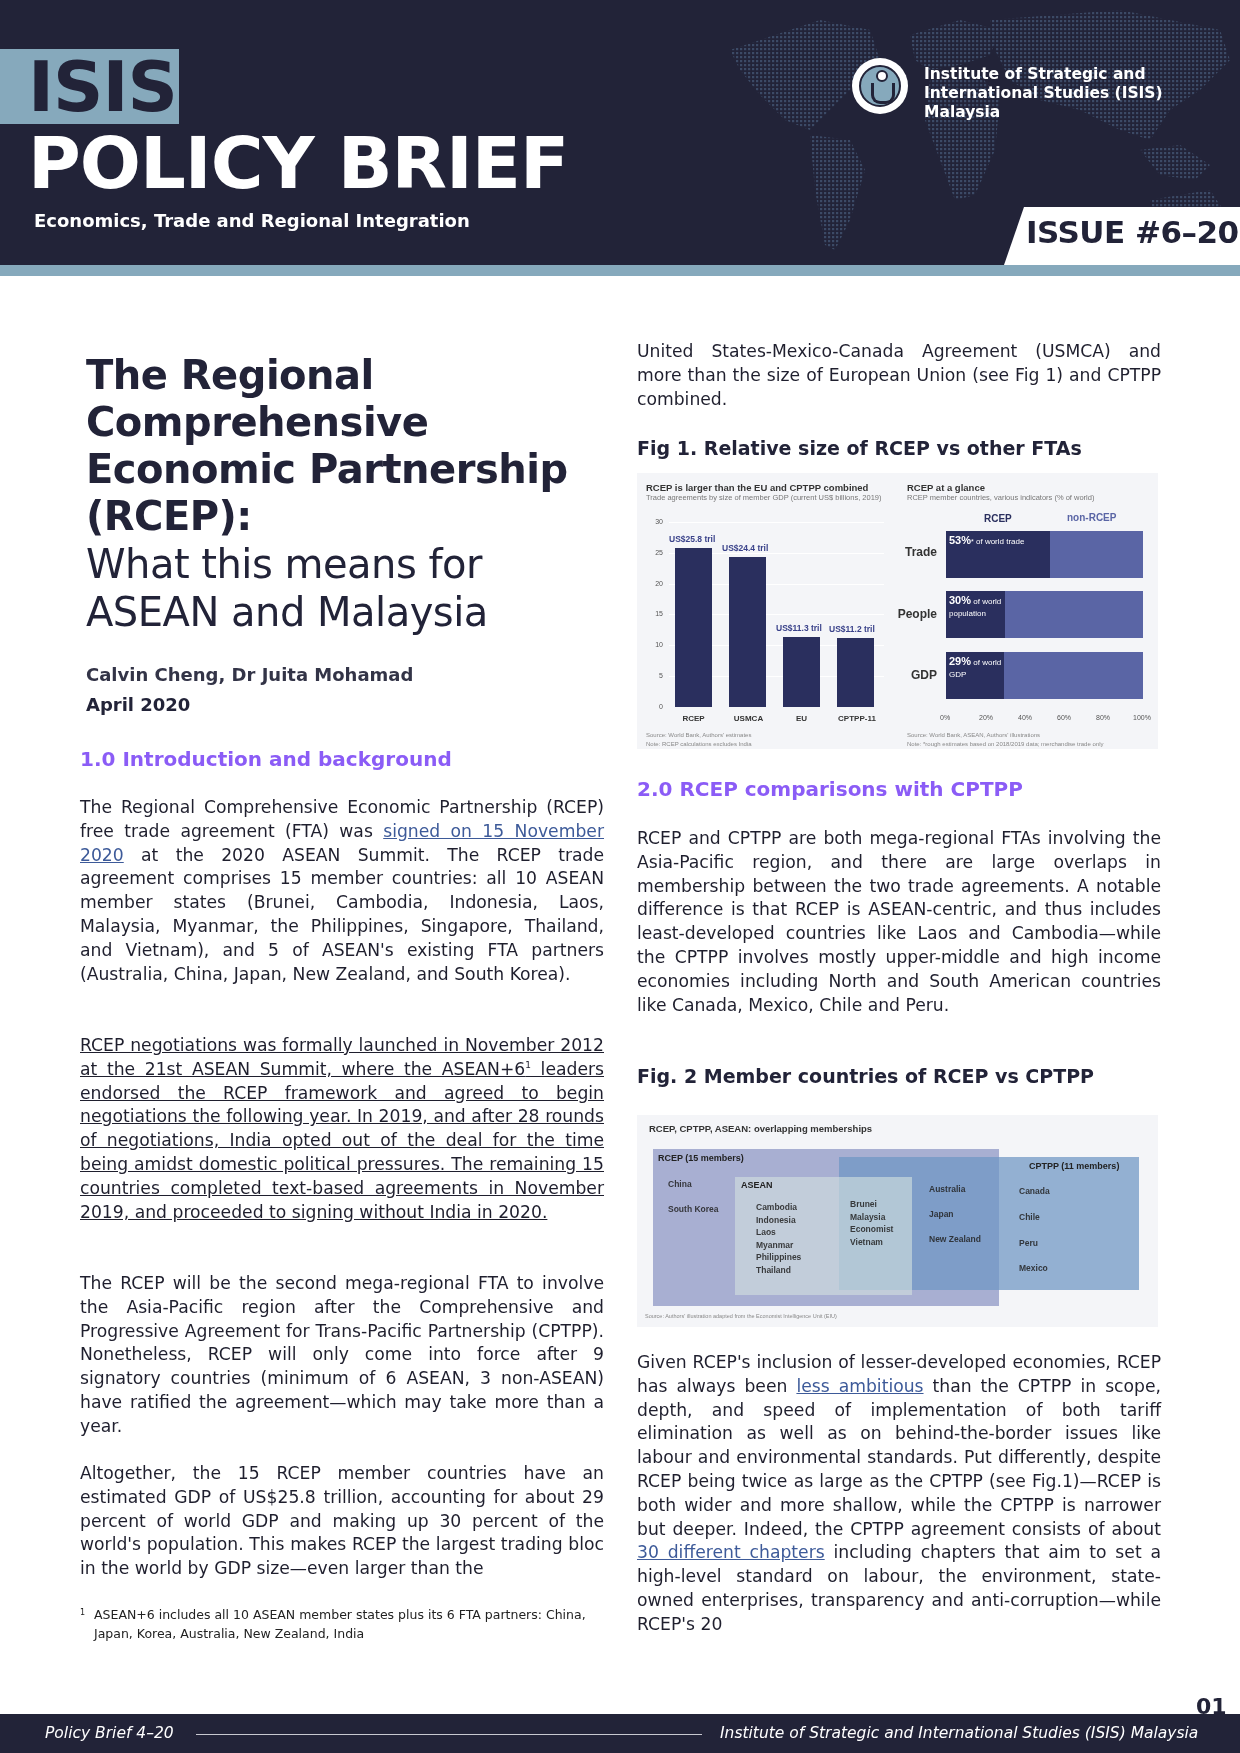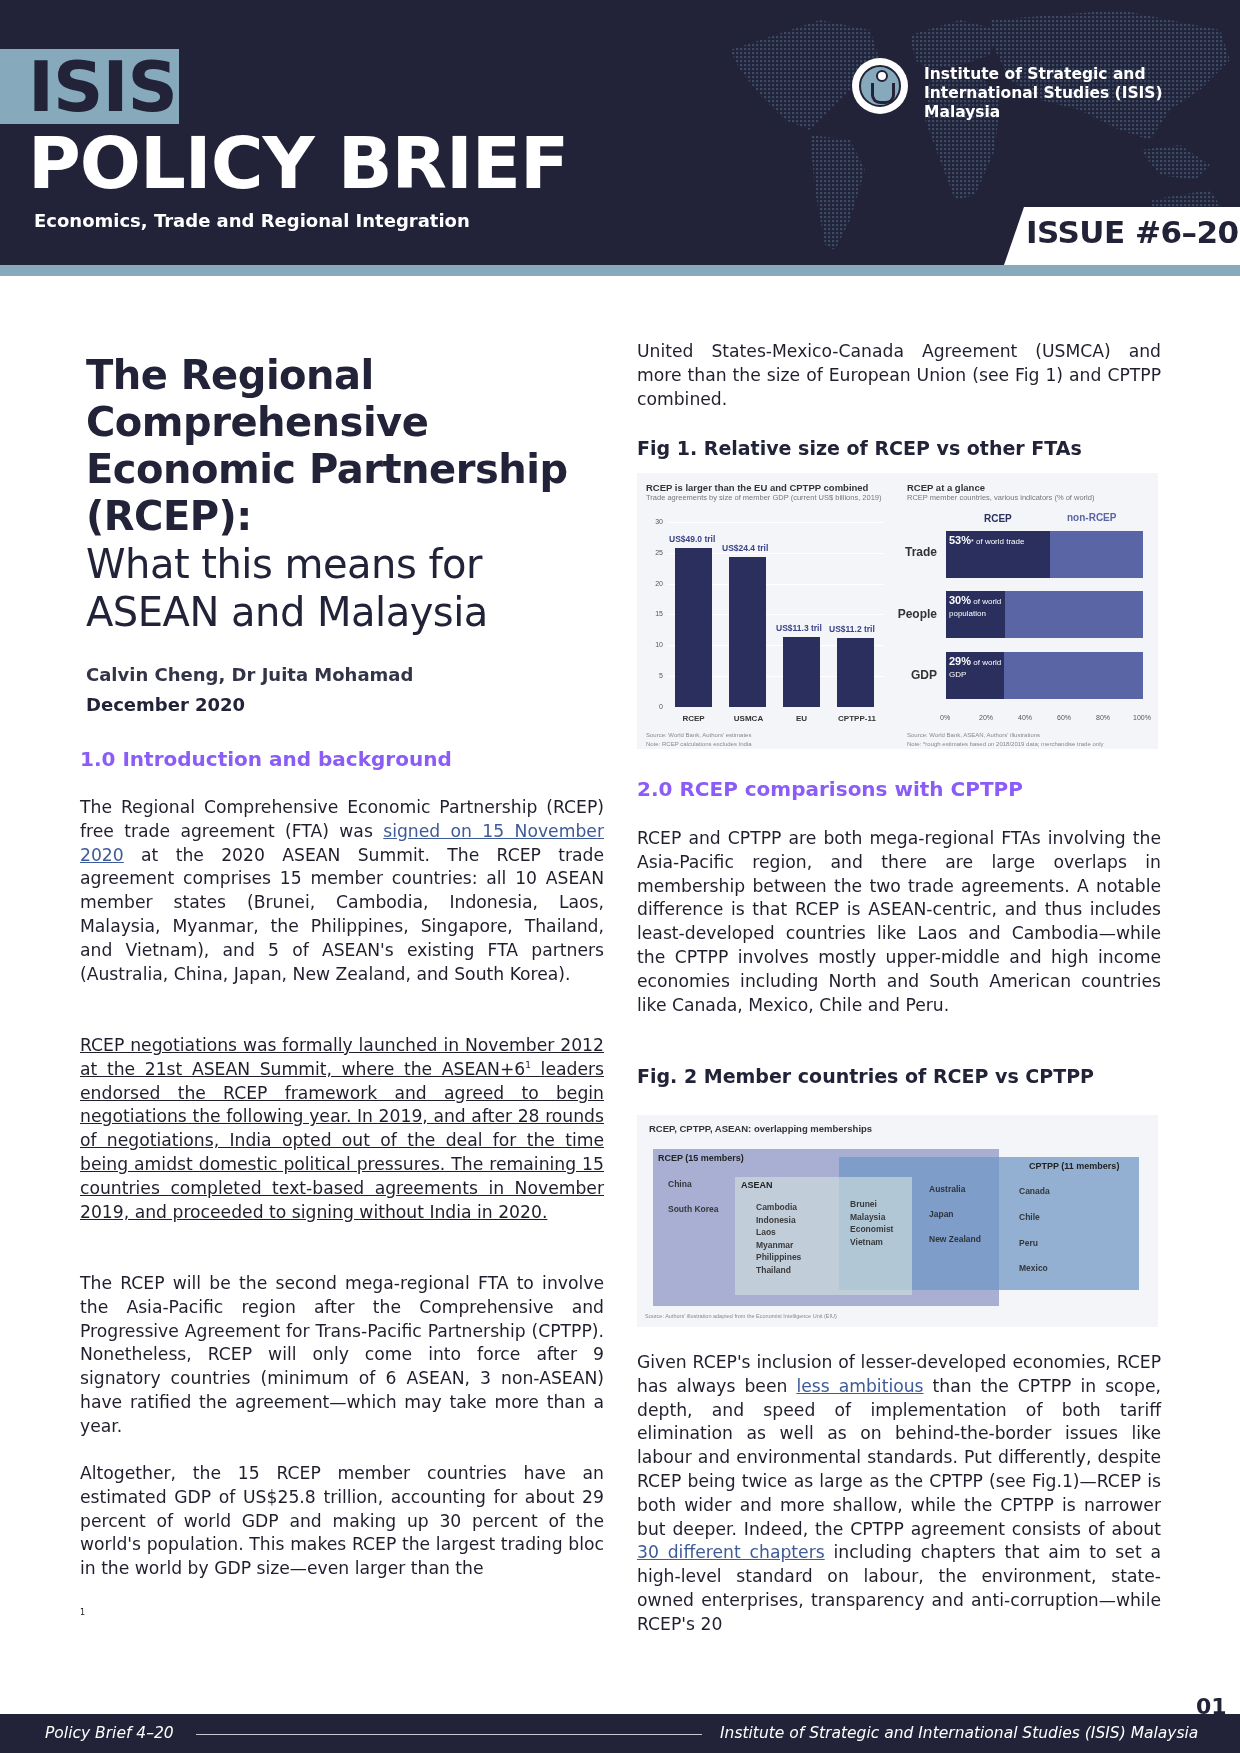--- a/index.html
+++ b/index.html
@@ -105,38 +105,39 @@
     <div>International Studies (ISIS) Malaysia</div>
   </div>
   <div class="issue-box"></div>
   <div class="issue-text">ISSUE #6–20</div>
 </div>
 <div class="header-stripe"></div>
 
 <h1 class="title-bold">The Regional Comprehensive Economic Partnership (RCEP):</h1>
 <h2 class="title-light">What this means for ASEAN and Malaysia</h2>
 <div class="authors">Calvin Cheng, Dr Juita Mohamad</div>
-<div class="date">December 2020</div>
+<div class="date">April 2020</div>
 
 <div class="section-h" style="left:80px; top:747px;">1.0 Introduction and background</div>
 
 <p class="para" style="left:80px; top:796px; width:524px;">
   <span>The Regional Comprehensive Economic Partnership (RCEP) free trade agreement (FTA) was </span><a class="link" href="#">signed on 15 November 2020</a><span> at the 2020 ASEAN Summit. The RCEP trade agreement comprises 15 member countries: all 10 ASEAN member states (Brunei, Cambodia, Indonesia, Laos, Malaysia, Myanmar, the Philippines, Singapore, Thailand, and Vietnam), and 5 of ASEAN's existing FTA partners (Australia, China, Japan, New Zealand, and South Korea).</span>
 </p>
 
 <p class="para" style="left:80px; top:1034px; width:524px;text-decoration:underline;">
   <span>RCEP negotiations was formally launched in November 2012 at the 21st ASEAN Summit, where the ASEAN+6</span><span class="sup">1</span><span> leaders endorsed the RCEP framework and agreed to begin negotiations the following year. In 2019, and after 28 rounds of negotiations, India opted out of the deal for the time being amidst domestic political pressures. The remaining 15 countries completed text-based agreements in November 2019, and proceeded to signing without India in 2020.</span>
 </p>
 
 <p class="para" style="left:80px; top:1272px; width:524px;">The RCEP will be the second mega-regional FTA to involve the Asia-Pacific region after the Comprehensive and Progressive Agreement for Trans-Pacific Partnership (CPTPP). Nonetheless, RCEP will only come into force after 9 signatory countries (minimum of 6 ASEAN, 3 non-ASEAN) have ratified the agreement—which may take more than a year.</p>
 
 <p class="para" style="left:80px; top:1462px; width:524px; text-align-last:left;">Altogether, the 15 RCEP member countries have an estimated GDP of US$25.8 trillion, accounting for about 29 percent of world GDP and making up 30 percent of the world's population. This makes RCEP the largest trading bloc in the world by GDP size—even larger than the</p>
 
 <div class="footnote">
   <span class="footnote-num">1</span>
+  <span>ASEAN+6 includes all 10 ASEAN member states plus its 6 FTA partners: China, Japan, Korea, Australia, New Zealand, India</span>
 </div>
 
 <p class="para" style="left:637px; top:340px; width:524px; text-align-last:left;">United States-Mexico-Canada Agreement (USMCA) and more than the size of European Union (see Fig 1) and CPTPP combined.</p>
 
 <div class="fig-title" style="left:637px; top:437px;">Fig 1. Relative size of RCEP vs other FTAs</div>
 
 <div class="fig1">
 
   <div class="chart-title" style="left:9px; top:9px;">RCEP is larger than the EU and CPTPP combined</div>
   <div class="chart-sub" style="left:9px; top:20px;">Trade agreements by size of member GDP (current US$ billions, 2019)</div>
@@ -152,21 +153,21 @@
     <div class="ytick" style="top:57.6px;">20</div>
     <div class="ytick" style="top:88.4px;">15</div>
     <div class="ytick" style="top:119.2px;">10</div>
     <div class="ytick" style="top:150px;">5</div>
     <div class="ytick" style="top:180.8px;">0</div>
     <div style="position:absolute; left:0; top:0; width:225px; height:185px;">
       <div class="bar" style="left:16px; width:37px; height:159px;"></div>
       <div class="bar" style="left:70px; width:37px; height:150px;"></div>
       <div class="bar" style="left:124px; width:37px; height:70px;"></div>
       <div class="bar" style="left:178px; width:37px; height:69px;"></div>
-      <div class="bar-label" style="left:10px; top:12px;">US$49.0 tril</div>
+      <div class="bar-label" style="left:10px; top:12px;">US$25.8 tril</div>
       <div class="bar-label" style="left:63px; top:21px;">US$24.4 tril</div>
       <div class="bar-label" style="left:117px; top:101px;">US$11.3 tril</div>
       <div class="bar-label" style="left:170px; top:102px;">US$11.2 tril</div>
     </div>
   </div>
   <div class="xtick" style="left:38px; top:241px; width:37px;">RCEP</div>
   <div class="xtick" style="left:89px; top:241px; width:45px;">USMCA</div>
   <div class="xtick" style="left:146px; top:241px; width:37px;">EU</div>
   <div class="xtick" style="left:195px; top:241px; width:50px;">CPTPP-11</div>
   <div class="chart-note" style="left:9px; top:258px;">

